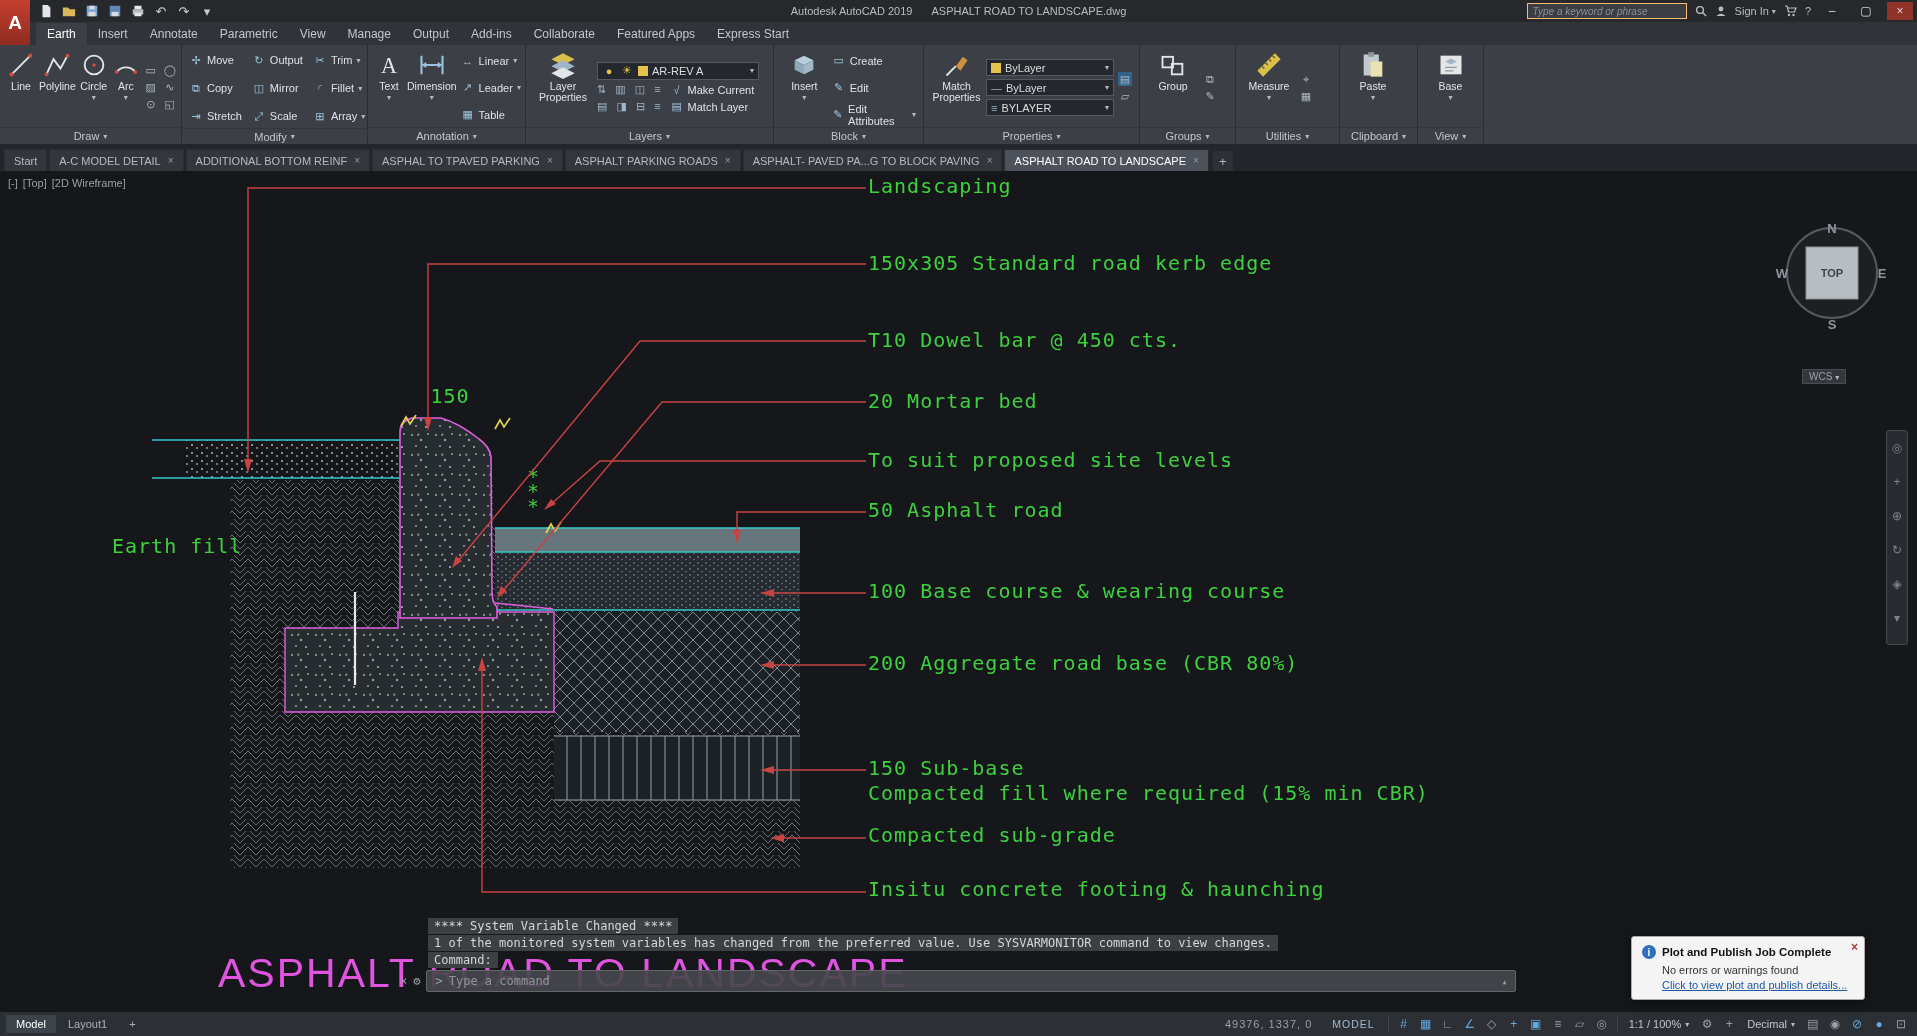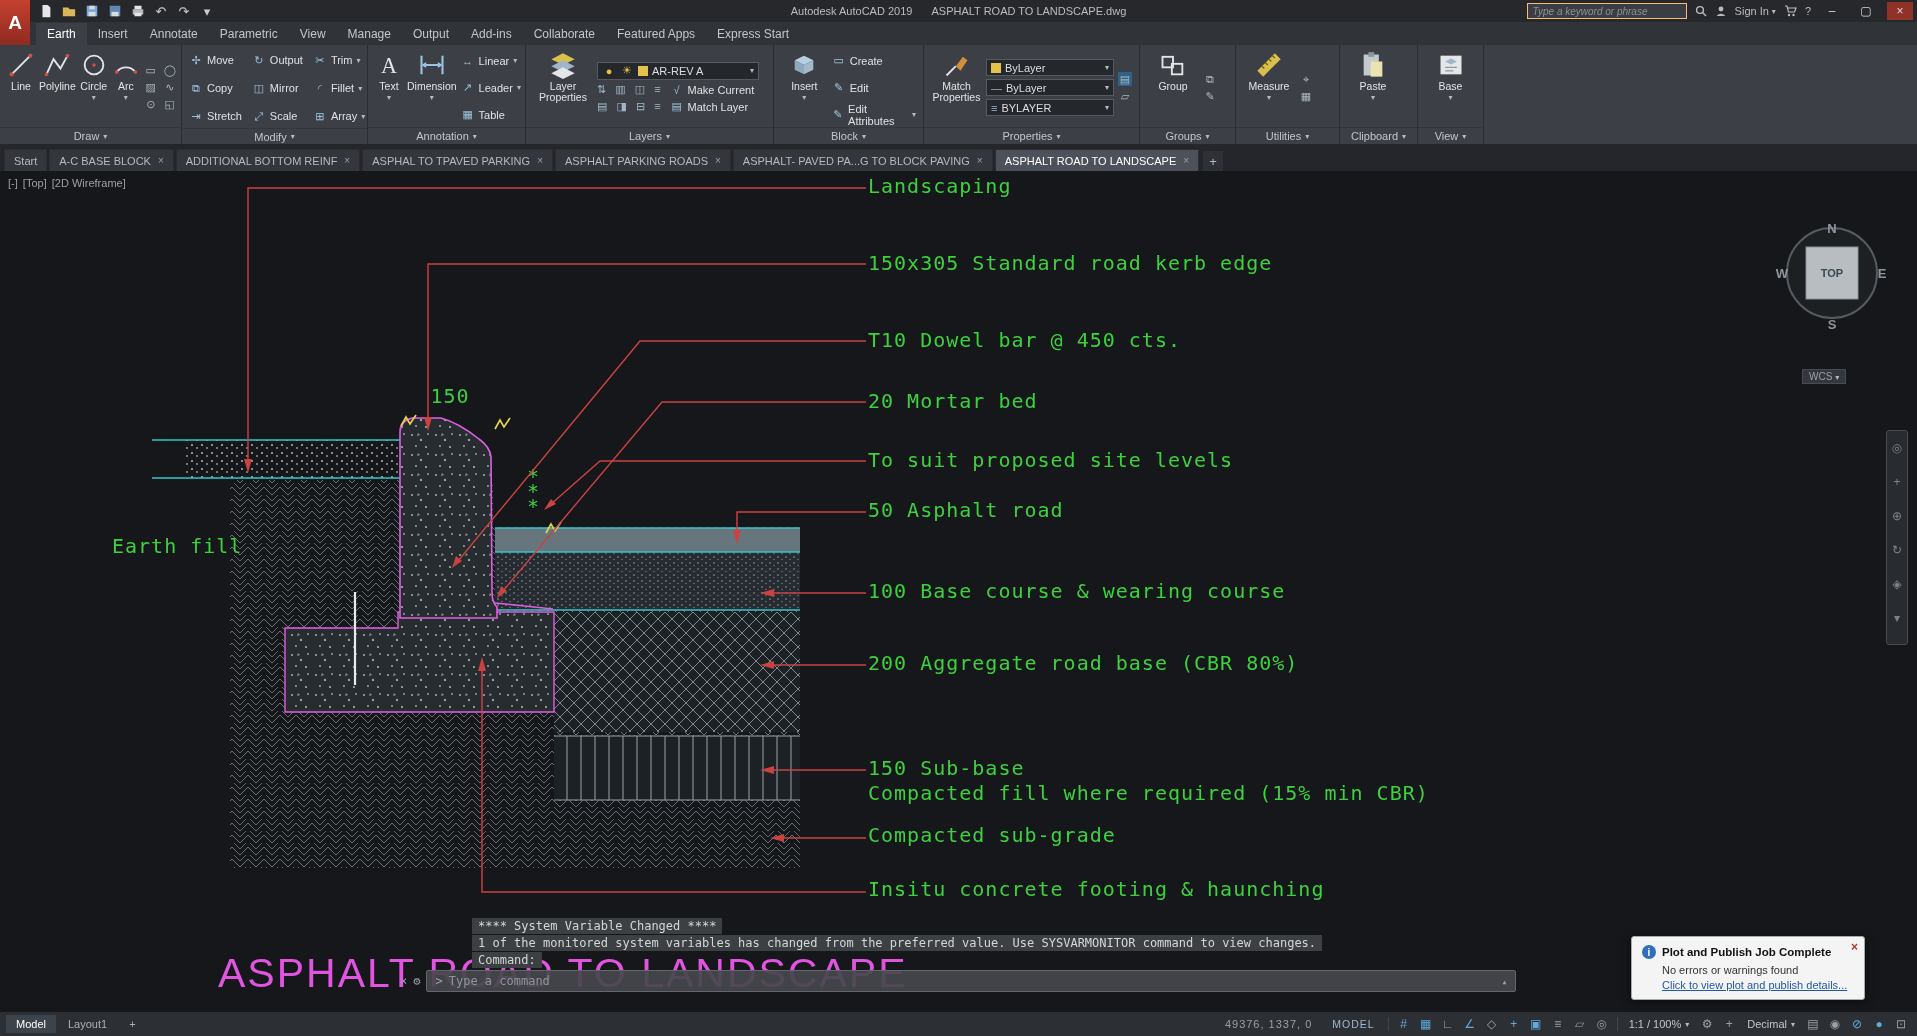--- a/index.html
+++ b/index.html
@@ -95,21 +95,21 @@
   .viewcube { position:absolute; top:36px; left:1772px; width:120px; height:132px; z-index:4; }
   .wcschip { position:absolute; top:198px; left:1802px; background:#34383e; color:#99a0a7;
              font-size:10px; padding:1px 6px; border:1px solid #474c53; z-index:4; }
   .navbar { position:absolute; top:259px; left:1886px; width:22px; height:215px; z-index:4;
             background:rgba(45,49,54,.8); border:1px solid #454a50; border-radius:3px;
             color:#7c848b; font-size:12px; text-align:center; white-space:pre-line; line-height:34px; }
 
   
   .console { position:absolute; left:400px; top:747px; z-index:5;
              font-family:"DejaVu Sans Mono", monospace; }
-  .chist { margin-left:72px; }
+  .chist { margin-left:28px; }
   .chline { display:table; background:#3c4043; color:#d3d6d9; font-size:12px;
             padding:1px 6px; margin-bottom:1px; }
   .cbarrow { display:flex; align-items:center; gap:6px; margin-top:2px; }
   .cico { color:#9aa0a6; font-size:12px; }
   .cbar { width:1090px; height:22px; background:rgba(70,72,76,.92); border:1px solid #63676c;
           border-radius:2px; display:flex; align-items:center; padding:0 8px; gap:6px; }
   .cprompt { color:#9aa0a6; font-size:12px; }
   .cinput { flex:1; background:transparent; border:none; outline:none; color:#cfd2d6;
             font-family:"DejaVu Sans Mono", monospace; font-size:12px; }
   .cinput::placeholder { color:#8e969c; }
@@ -566,21 +566,21 @@
       </div>
     </div>
 
   </div>
 
   <div class="filetabs">
     <div class="ftab">
         <span>Start</span>
       </div>
     <div class="ftab">
-        <span>A-C BASE BLOCK</span>
+        <span>A-C MODEL DETAIL</span>
         <span class="ftx">×</span>
       </div>
     <div class="ftab">
         <span>ADDITIONAL BOTTOM REINF</span>
         <span class="ftx">×</span>
       </div>
     <div class="ftab">
         <span>ASPHAL TO TPAVED PARKING</span>
         <span class="ftx">×</span>
       </div>

